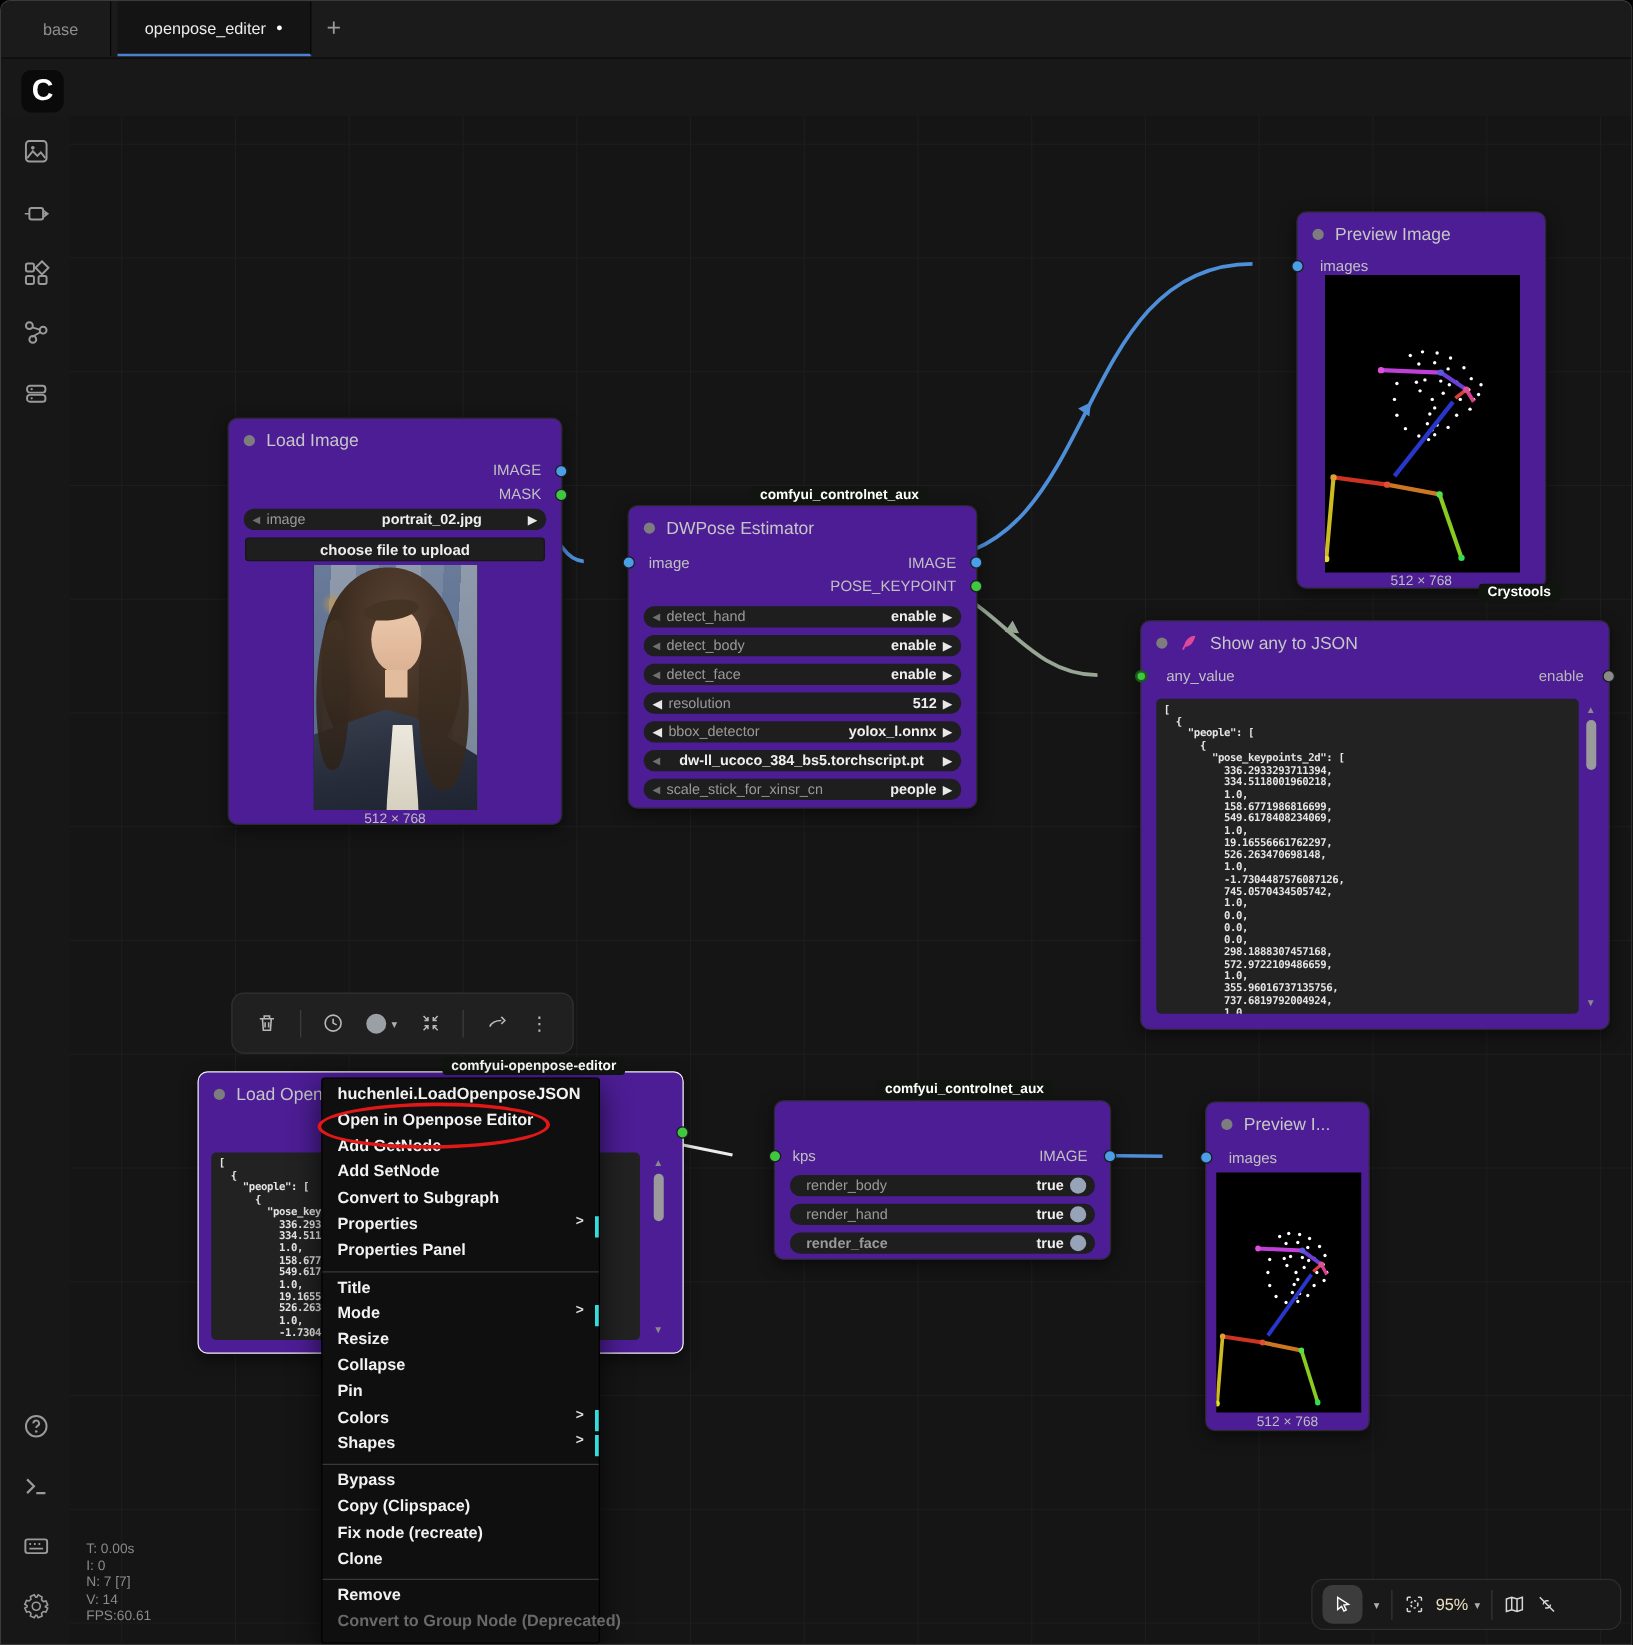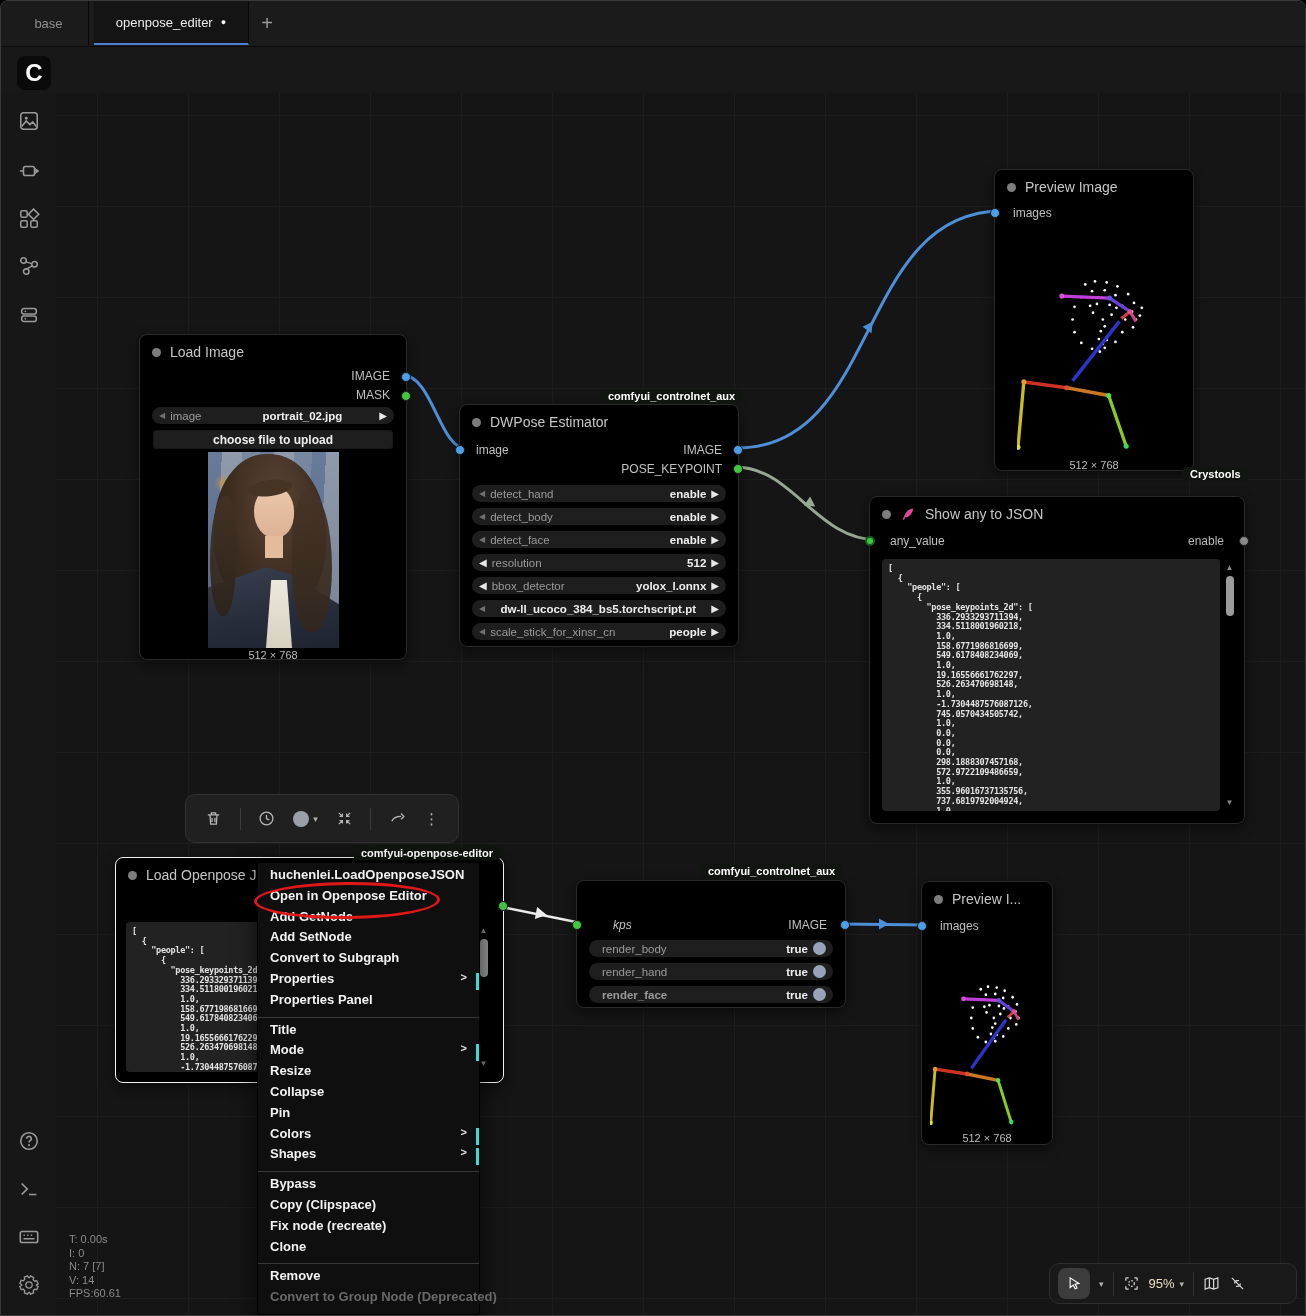--- a/index.html
+++ b/index.html
@@ -46,22 +46,22 @@
   #btn-panel{left:1255px;background:#1e1e20;border:1px solid #2c2c2e;}
   
   #sidebar{position:absolute;left:0;top:45px;width:55px;bottom:0;background:#171717;z-index:28;}
   .side-ic{position:absolute;left:15px;width:26px;height:26px;color:#9a9a9a;display:flex;align-items:center;justify-content:center;}
   
   #canvas{position:absolute;left:55px;top:92px;right:0;bottom:0;background:#151515;
     background-image:linear-gradient(90deg,#1d1d1d 1px,transparent 1px),linear-gradient(#1d1d1d 1px,transparent 1px);
     background-size:91px 91px;background-position:41px 22px;}
   #wires{position:absolute;left:0;top:0;width:1306px;height:1316px;z-index:4;pointer-events:none;}
   
-  .node{position:absolute;background:#000000;border:1px solid #2a2a2a;border-radius:8px;
-        box-shadow:0 4px 12px rgba(0,0,0,.5);z-index:6;box-sizing:border-box;}
+  .node{position:absolute;background:#4c1d95;border:1px solid #2a2a2a;border-radius:8px;
+        box-shadow:0 4px 12px rgba(0,0,0,.5);z-index:6;box-sizing:border-box;margin-left:43px;}
   .node.selected{border:1.6px solid #f2f2f2;}
   .ntitle{display:flex;align-items:center;gap:9px;padding:9px 12px 2px;color:#c6c6c6;font-size:14px;white-space:nowrap;overflow:hidden;}
   .ndot{width:9px;height:9px;border-radius:50%;background:#7d7d7d;flex:0 0 auto;}
   .badge{position:absolute;background:#10150f;color:#fff;font-size:11px;font-weight:bold;padding:1px 7px;border-radius:3px;z-index:7;white-space:nowrap;}
   .slot{position:absolute;font-size:12px;color:#c0c0c0;white-space:nowrap;}
   .sdot{position:absolute;width:10px;height:10px;border-radius:50%;border:1px solid #1c1c1c;box-sizing:border-box;z-index:8;}
   .blue{background:#4b9ee8;} .green{background:#3fc73f;} .grey{background:#8a8a8a;}
   .widget{position:absolute;left:12px;right:12px;height:17px;background:#1e1e1e;border-radius:9px;
           display:flex;align-items:center;padding:0 7px;font-size:11.5px;box-sizing:border-box;gap:5px;}
   .w-label{color:#9a9a9a;white-space:nowrap;overflow:hidden;}
@@ -537,21 +537,21 @@
           -1.73044875760871</div>
     <div class="sbar" style="right:13px;top:68px;bottom:14px;">
       <span>▲</span>
       <div class="sthumb" style="height:38px;margin-top:4px;"></div>
       <span style="margin-top:auto;">▼</span>
     </div>
   </div>
 
   <div class="badge" style="left:700px;top:863px;">comfyui_controlnet_aux</div>
   <div class="node" style="left:575px;top:879px;width:270px;height:128px;">
-    <div class="slot" style="left:36px;top:37px;font-style:italic;">kps</div>
+    <div class="slot" style="left:14px;top:37px;">kps</div>
     <div class="sdot green" style="left:-5px;top:39px;"></div>
     <div class="slot" style="right:18px;top:37px;">IMAGE</div>
     <div class="sdot blue" style="right:-5px;top:39px;"></div>
     <div class="widget" style="top:59px;">
       <span class="w-label" style="margin-left:6px;">render_body</span>
       <span class="w-value">true</span>
       <span class="toggle"></span>
     </div>
     <div class="widget" style="top:82px;">
       <span class="w-label" style="margin-left:6px;">render_hand</span>

